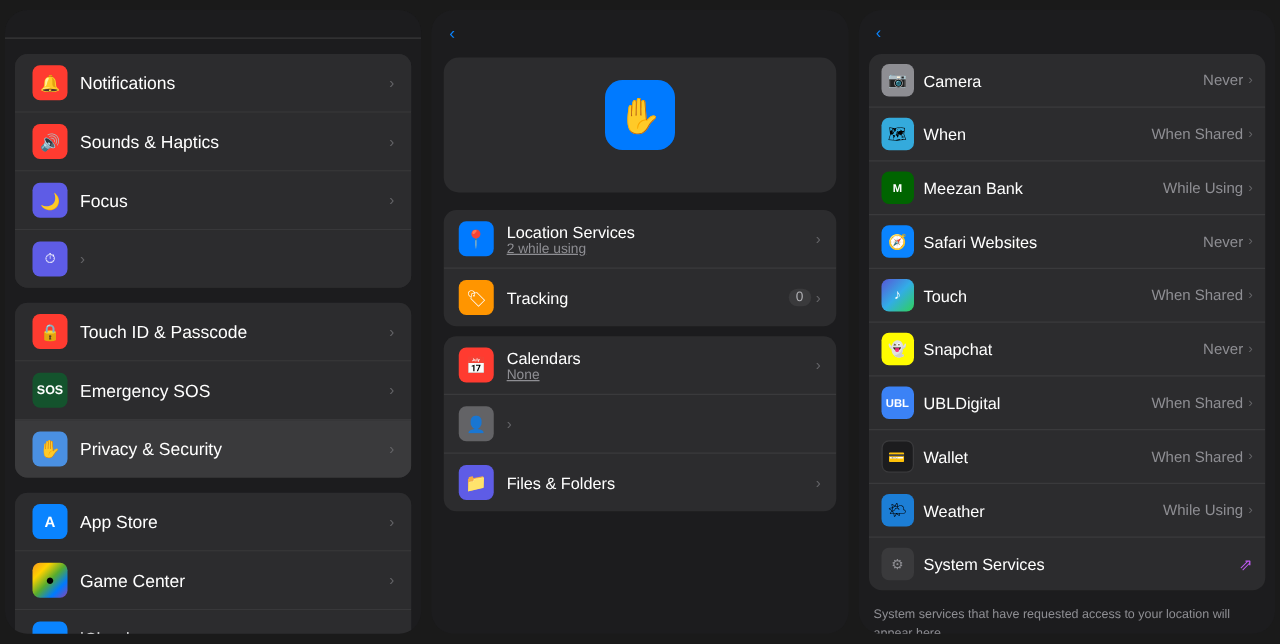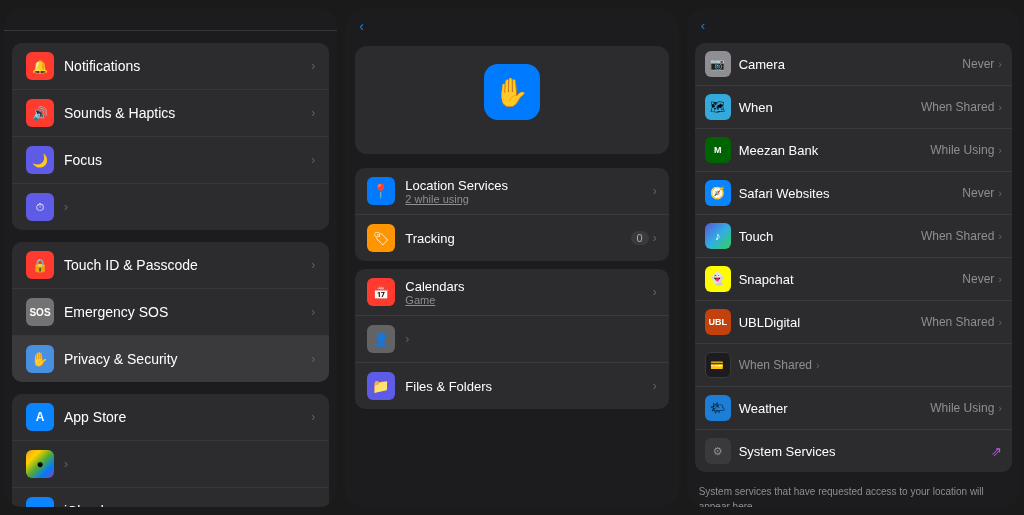--- a/index.html
+++ b/index.html
@@ -357,21 +357,21 @@
         <div class="settings-group">
           <div style="background: rgb(44, 44, 46); border-radius: 10px; margin: 0px 8px; overflow: hidden;">
             <div class="settings-item">
               <div class="item-icon" style="background: rgb(255, 59, 48);">
                 <span style="font-size:13px;">🔒</span>
               </div>
               <div class="item-label">Touch ID &amp; Passcode</div>
               <div class="item-chevron">›</div>
             </div>
             <div class="settings-item">
-              <div class="item-icon" style="background: #737373;">
+              <div class="item-icon" style="background: #14532d;">
                 <span style="font-size:10px;font-weight:700;color:#fff;">SOS</span>
               </div>
               <div class="item-label">Emergency SOS</div>
               <div class="item-chevron">›</div>
             </div>
             <div class="settings-item highlighted">
               <div class="item-icon" style="background: rgb(74, 144, 226);">
                 <span style="font-size:14px;color:#fff;">✋</span>
               </div>
               <div class="item-label">Privacy &amp; Security</div>
@@ -385,20 +385,21 @@
               <div class="item-icon" style="background: rgb(10, 132, 255);">
                 <span style="font-size:12px;color:#fff;font-weight:700;">A</span>
               </div>
               <div class="item-label">App Store</div>
               <div class="item-chevron">›</div>
             </div>
             <div class="settings-item">
               <div class="item-icon" style="background: linear-gradient(135deg, rgb(247, 151, 30), rgb(255, 210, 0), rgb(86, 171, 47), rgb(0, 122, 255), rgb(142, 68, 173));">
                 <span style="font-size:12px;">●</span>
               </div>
+              <div class="item-label">Game Center</div>
               <div class="item-chevron">›</div>
             </div>
             <div class="settings-item">
               <div class="item-icon" style="background: rgb(10, 132, 255);">
                 <span style="font-size:14px;color:#fff;">☁</span>
               </div>
               <div class="item-label">iCloud</div>
               <div class="item-chevron">›</div>
             </div>
           </div>
@@ -446,21 +447,21 @@
             </div>
           </div>
         </div>
         <div class="privacy-section">
           <div class="privacy-row">
             <div class="privacy-row-icon" style="background: rgb(255, 59, 48);">
               <span style="font-size:13px;">📅</span>
             </div>
             <div class="privacy-row-content">
               <div class="privacy-row-title">Calendars</div>
-              <div class="privacy-row-sub">Game</div>
+              <div class="privacy-row-sub">None</div>
             </div>
             <div class="privacy-row-right">
               <span>›</span>
             </div>
           </div>
           <div class="privacy-row">
             <div class="privacy-row-icon" style="background: rgb(99, 99, 102);">
               <span style="font-size:13px;color:#fff;">👤</span>
             </div>
             <div class="privacy-row-right">
@@ -532,31 +533,32 @@
           </div>
           <div class="location-row">
             <div class="location-app-icon" style="background: rgb(255, 252, 0);">
               <span style="font-size:12px;">👻</span>
             </div>
             <div class="location-app-name">Snapchat</div>
             <div class="location-permission">Never</div>
             <div class="location-arrow">›</div>
           </div>
           <div class="location-row">
-            <div class="location-app-icon" style="background: #c2410c;">
+            <div class="location-app-icon" style="background: #3b82f6;">
               <span style="font-size:9px;color:#fff;font-weight:700;">UBL</span>
             </div>
             <div class="location-app-name">UBLDigital</div>
             <div class="location-permission">When Shared</div>
             <div class="location-arrow">›</div>
           </div>
           <div class="location-row">
             <div class="location-app-icon" style="background: rgb(28, 28, 30); border: 1px solid rgb(58, 58, 60);">
               <span style="font-size:11px;">💳</span>
             </div>
+            <div class="location-app-name">Wallet</div>
             <div class="location-permission">When Shared</div>
             <div class="location-arrow">›</div>
           </div>
           <div class="location-row">
             <div class="location-app-icon" style="background: rgb(28, 126, 214);">
               <span style="font-size:12px;">🌤</span>
             </div>
             <div class="location-app-name">Weather</div>
             <div class="location-permission">While Using</div>
             <div class="location-arrow">›</div>

